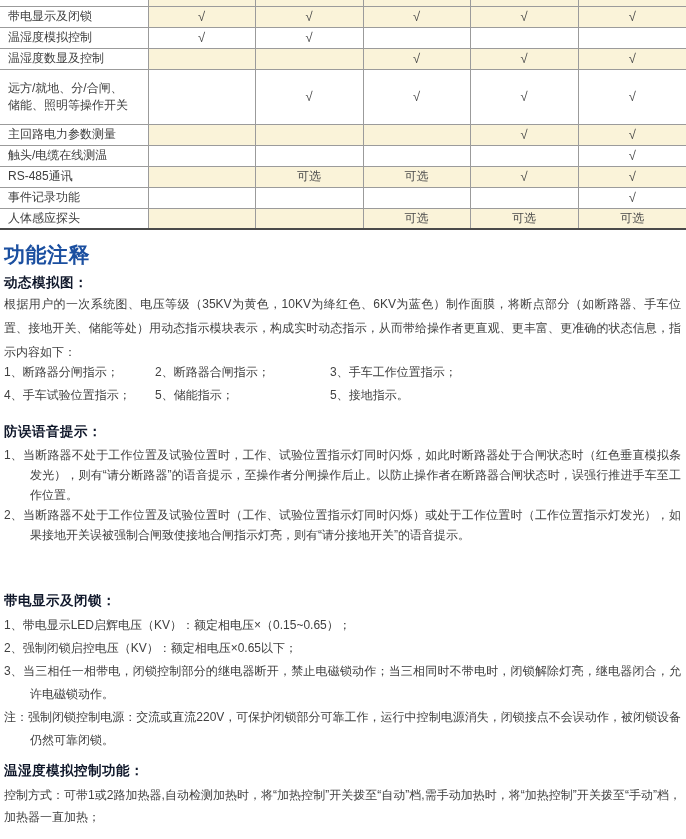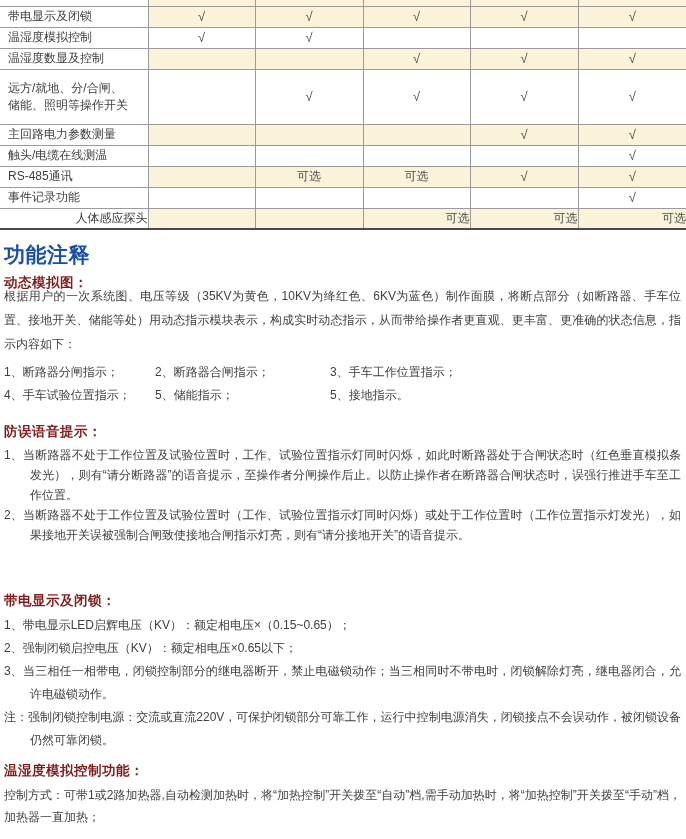--- a/index.html
+++ b/index.html
@@ -9,30 +9,30 @@
   
   table.ftable{position:absolute;top:0;left:0;width:686px;border-collapse:collapse;table-layout:fixed;}
   table.ftable td{border:1px solid #9b9b9b;font-size:12px;color:#3e3e3e;padding:0;vertical-align:middle;}
   table.ftable td.lab{padding-left:8px;background:#fff;white-space:pre-line;line-height:17px;text-align:left;}
   table.ftable td:first-child{border-left:none;margin-top:36px;}
   table.ftable td:last-child{border-right:none;}
   table.ftable tr{height:21px;}
   table.ftable tr.tall{height:55px;}
   table.ftable tr.partial{height:6px;}
   table.ftable tr.partial td{border-top:none;}
-  table.ftable tr.last td{border-bottom:2px solid #4a4a4a;text-align:right;}
+  table.ftable tr.last td{border-bottom:2px solid #4a4a4a;}
   table.ftable td.c{text-align:center;font-size:13px;color:#4a4a4a;}
   table.ftable tr.shade td.c{background:#faf3d9;}
   table.ftable tr:not(.shade) td.c{background:#ffffff;}
   table.ftable td.c.opt{font-size:12px;}
 
   
   .abs{position:absolute;left:4px;right:5px;}
   .notes-title{font-size:21px;font-weight:bold;color:#1b4fa0;letter-spacing:0.5px;}
-  .sec-h{font-size:13.5px;font-weight:bold;color:#7f1d1d;letter-spacing:0.5px;}
+  .sec-h{font-size:13.5px;font-weight:bold;color:#0f172a;letter-spacing:0.5px;}
   .body-p{font-size:12px;line-height:24px;text-align:justify;color:#404040;}
   .hang{padding-left:26px;text-indent:-26px;}
   .ind-grid{display:grid;grid-template-columns:151px 175px 1fr;font-size:12px;line-height:23px;color:#404040;}
   .voice .body-p{line-height:20px;}
   .live .body-p{line-height:23px;}
   .humid-p{line-height:22px;}
 </style>
 </head>
 <body>
 
@@ -128,21 +128,21 @@
       <td class="c opt">可选</td>
       <td class="c opt">可选</td>
       <td class="c opt">可选</td>
     </tr>
   </tbody>
     </table>
 
   <div class="abs notes-title" style="top:241px">功能注释</div>
 
   <div class="abs sec-h" style="top:274px">动态模拟图：</div>
-  <div class="abs body-p" style="top:284px">根据用户的一次系统图、电压等级（35KV为黄色，10KV为绛红色、6KV为蓝色）制作面膜，将断点部分（如断路器、手车位置、接地开关、储能等处）用动态指示模块表示，构成实时动态指示，从而带给操作者更直观、更丰富、更准确的状态信息，指示内容如下：</div>
+  <div class="abs body-p" style="top:292px">根据用户的一次系统图、电压等级（35KV为黄色，10KV为绛红色、6KV为蓝色）制作面膜，将断点部分（如断路器、手车位置、接地开关、储能等处）用动态指示模块表示，构成实时动态指示，从而带给操作者更直观、更丰富、更准确的状态信息，指示内容如下：</div>
   <div class="abs ind-grid" style="top:361px">
     <span>1、断路器分闸指示；</span>
     <span>2、断路器合闸指示；</span>
     <span>3、手车工作位置指示；</span>
     <span>4、手车试验位置指示；</span>
     <span>5、储能指示；</span>
     <span>5、接地指示。</span>
   </div>
 
   <div class="abs sec-h" style="top:423px">防误语音提示：</div>

